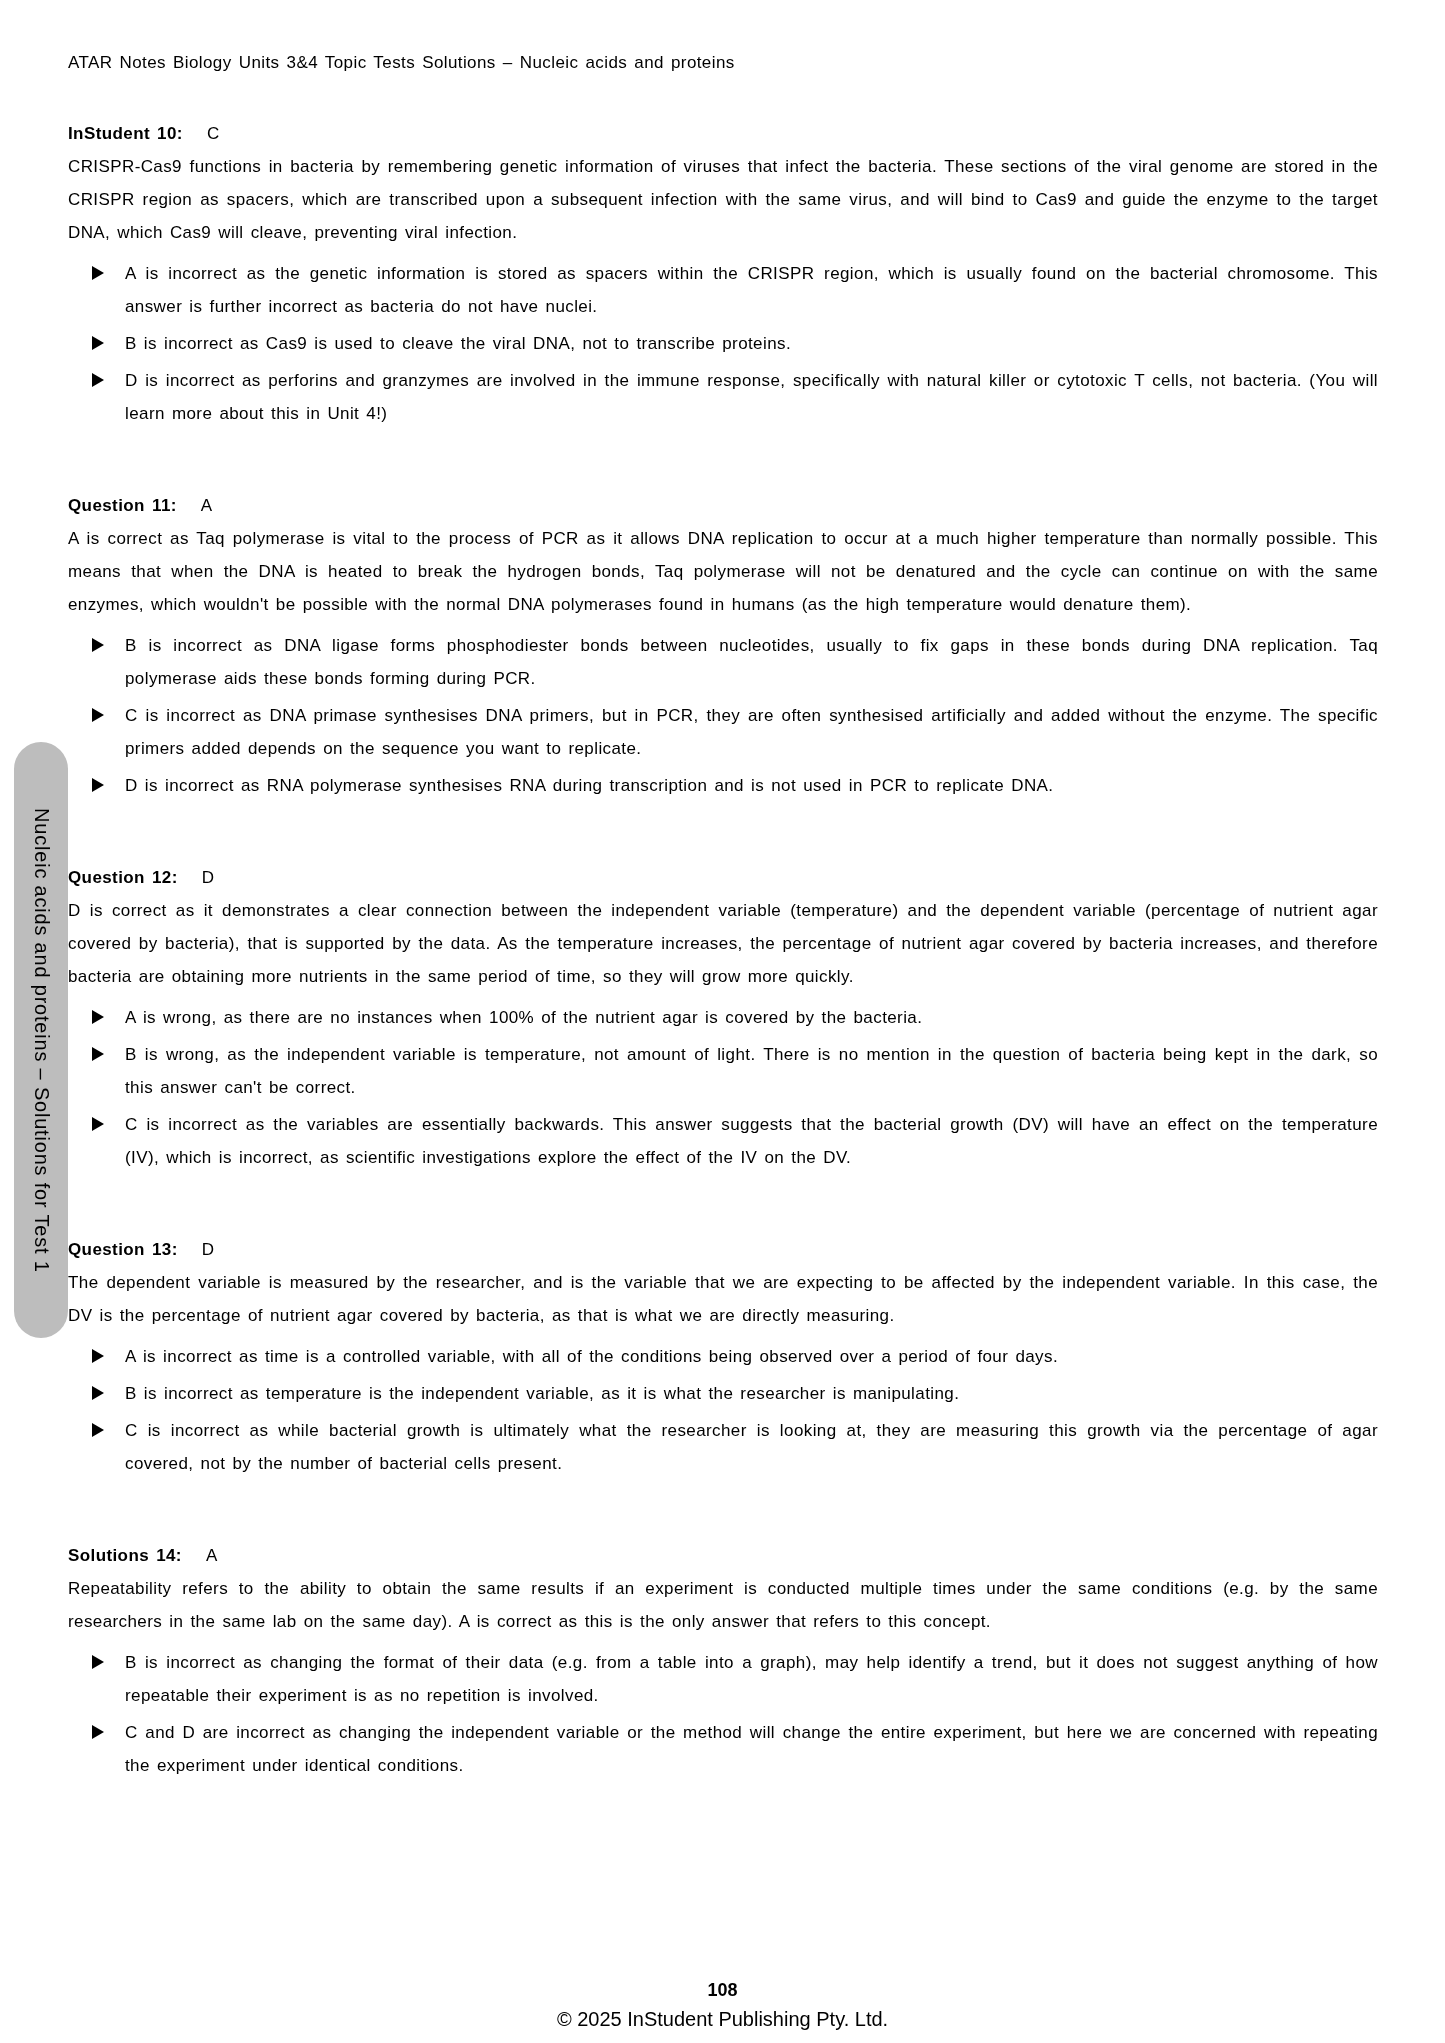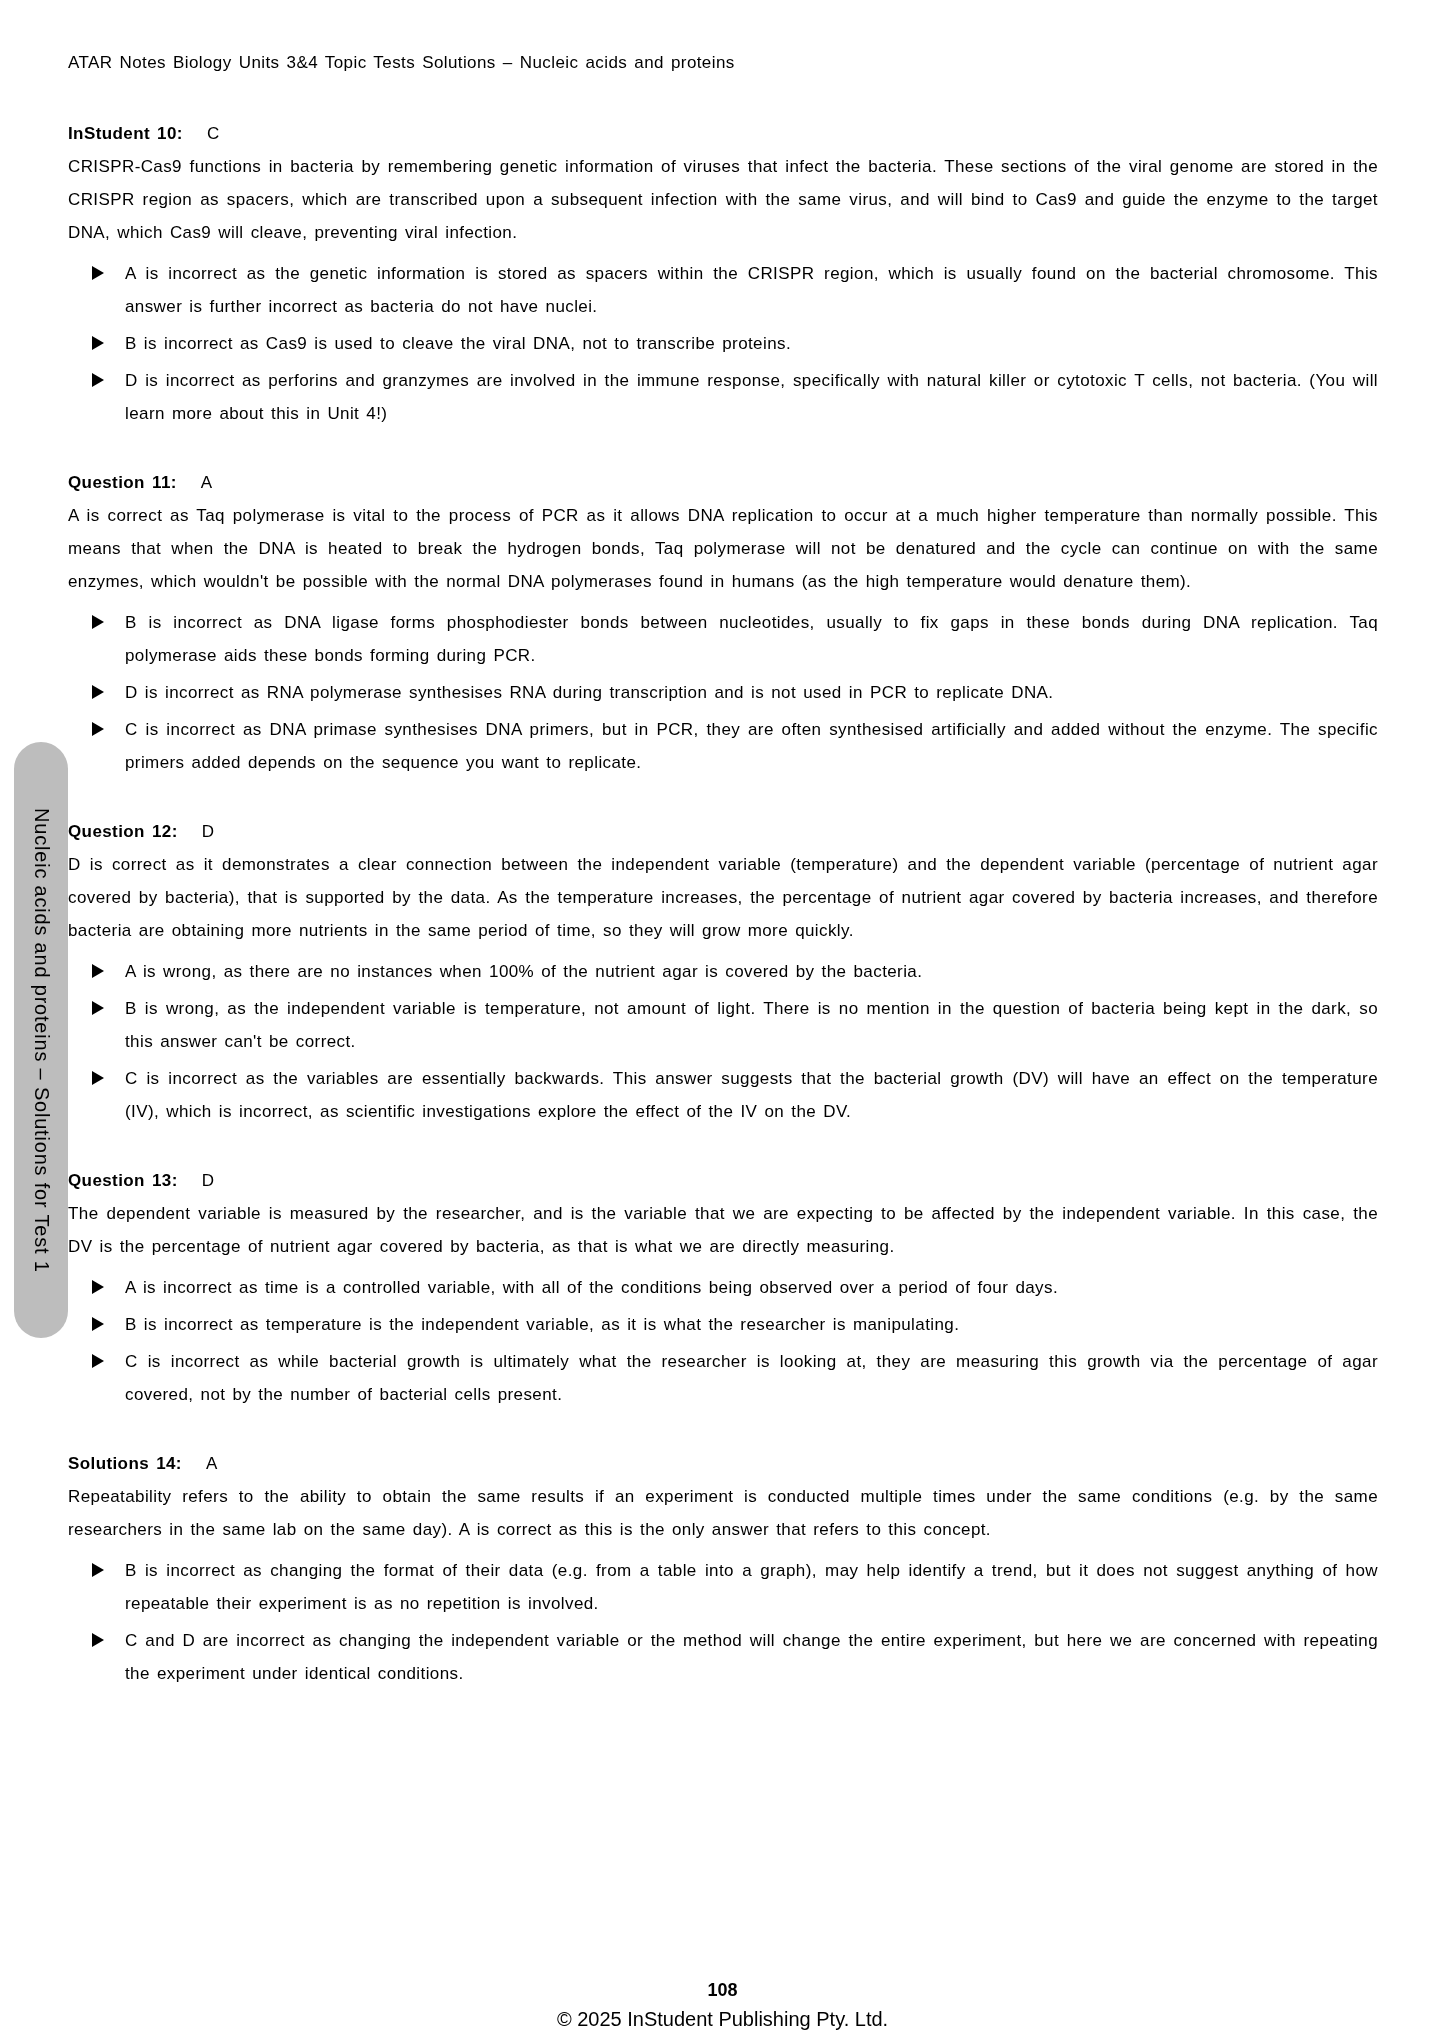--- a/index.html
+++ b/index.html
@@ -16,21 +16,21 @@
     left:68px;top:46px;width:1310px;
     font-size:17px;
     line-height:33px;
     letter-spacing:0.4px;
     word-spacing:2px;
   }
   .doc-header{
     margin:0 0 38px 0;
     white-space:nowrap;
   }
-  .question{margin-top:36px;}
+  .question{margin-top:59px;}
   .q-heading{margin:0;}
   .q-label{font-weight:bold;}
   .q-answer{margin-left:24px;}
   .q-body{margin:0;text-align:justify;}
   .bullets{list-style:none;margin:8px 0 0 0;padding:0;}
   .bullet{display:flex;margin-top:4px;padding-left:24px;gap:8px;}
   .tri{
     flex:0 0 auto;
     width:0;height:0;
     border-left:12px solid #000;
@@ -102,25 +102,25 @@
         <span class="q-label">Question 11:</span><span class="q-answer">A</span>
       </div>
       <p class="q-body">A is correct as Taq polymerase is vital to the process of PCR as it allows DNA replication to occur at a much higher temperature than normally possible.  This means that when the DNA is heated to break the hydrogen bonds, Taq polymerase will not be denatured and the cycle can continue on with the same enzymes, which wouldn't be possible with the normal DNA polymerases found in humans (as the high temperature would denature them).</p>
       <ul class="bullets">
         <li class="bullet">
             <span class="tri"></span>
             <span class="bullet-text">B is incorrect as DNA ligase forms phosphodiester bonds between nucleotides, usually to fix gaps in these bonds during DNA replication. Taq polymerase aids these bonds forming during PCR.</span>
           </li>
         <li class="bullet">
             <span class="tri"></span>
-            <span class="bullet-text">D is incorrect as RNA polymerase synthesises RNA during transcription and is not used in PCR to replicate DNA.</span>
+            <span class="bullet-text">C is incorrect as DNA primase synthesises DNA primers, but in PCR, they are often synthesised artificially and added without the enzyme. The specific primers added depends on the sequence you want to replicate.</span>
           </li>
         <li class="bullet">
             <span class="tri"></span>
-            <span class="bullet-text">C is incorrect as DNA primase synthesises DNA primers, but in PCR, they are often synthesised artificially and added without the enzyme. The specific primers added depends on the sequence you want to replicate.</span>
+            <span class="bullet-text">D is incorrect as RNA polymerase synthesises RNA during transcription and is not used in PCR to replicate DNA.</span>
           </li>
       </ul>
     </section>
 
     <section class="question">
       <div class="q-heading">
         <span class="q-label">Question 12:</span><span class="q-answer">D</span>
       </div>
       <p class="q-body">D is correct as it demonstrates a clear connection between the independent variable (temperature) and the dependent variable (percentage of nutrient agar covered by bacteria), that is supported by the data.  As the temperature increases, the percentage of nutrient agar covered by bacteria increases, and therefore bacteria are obtaining more nutrients in the same period of time, so they will grow more quickly.</p>
       <ul class="bullets">

